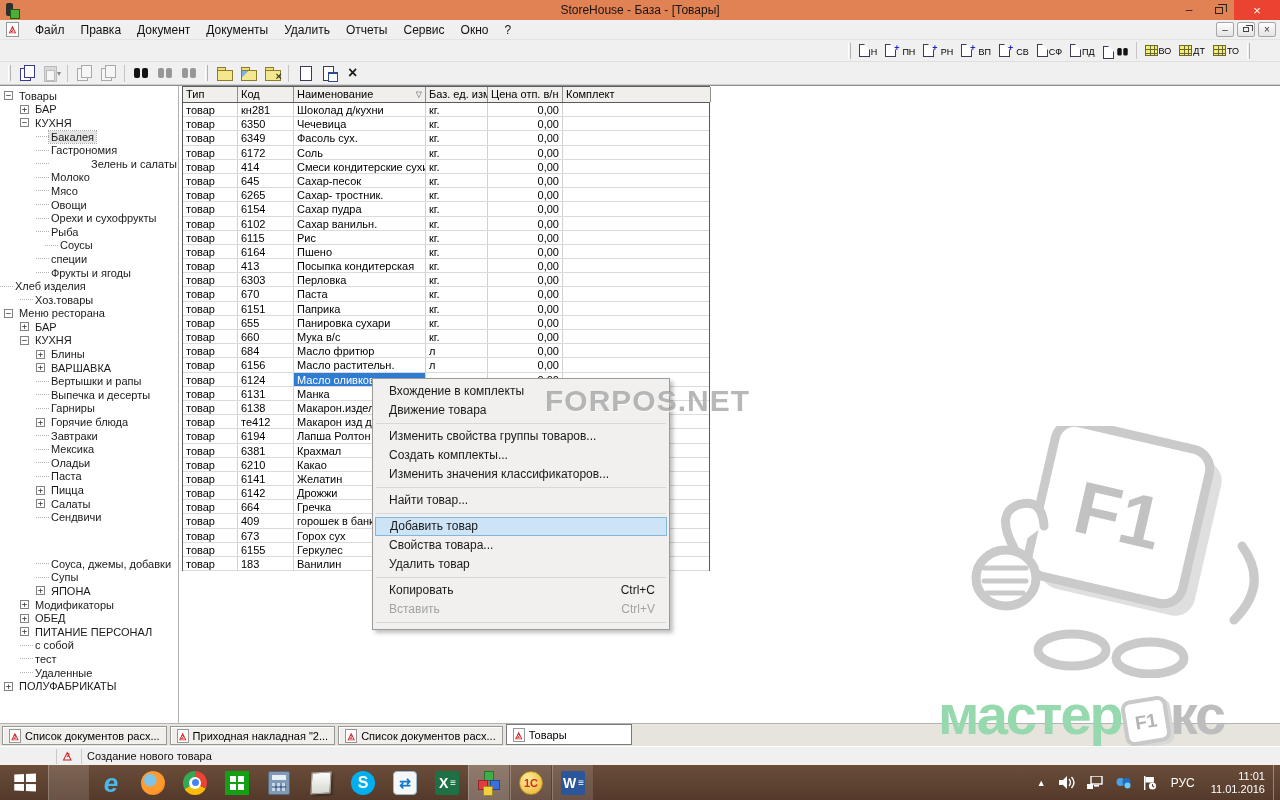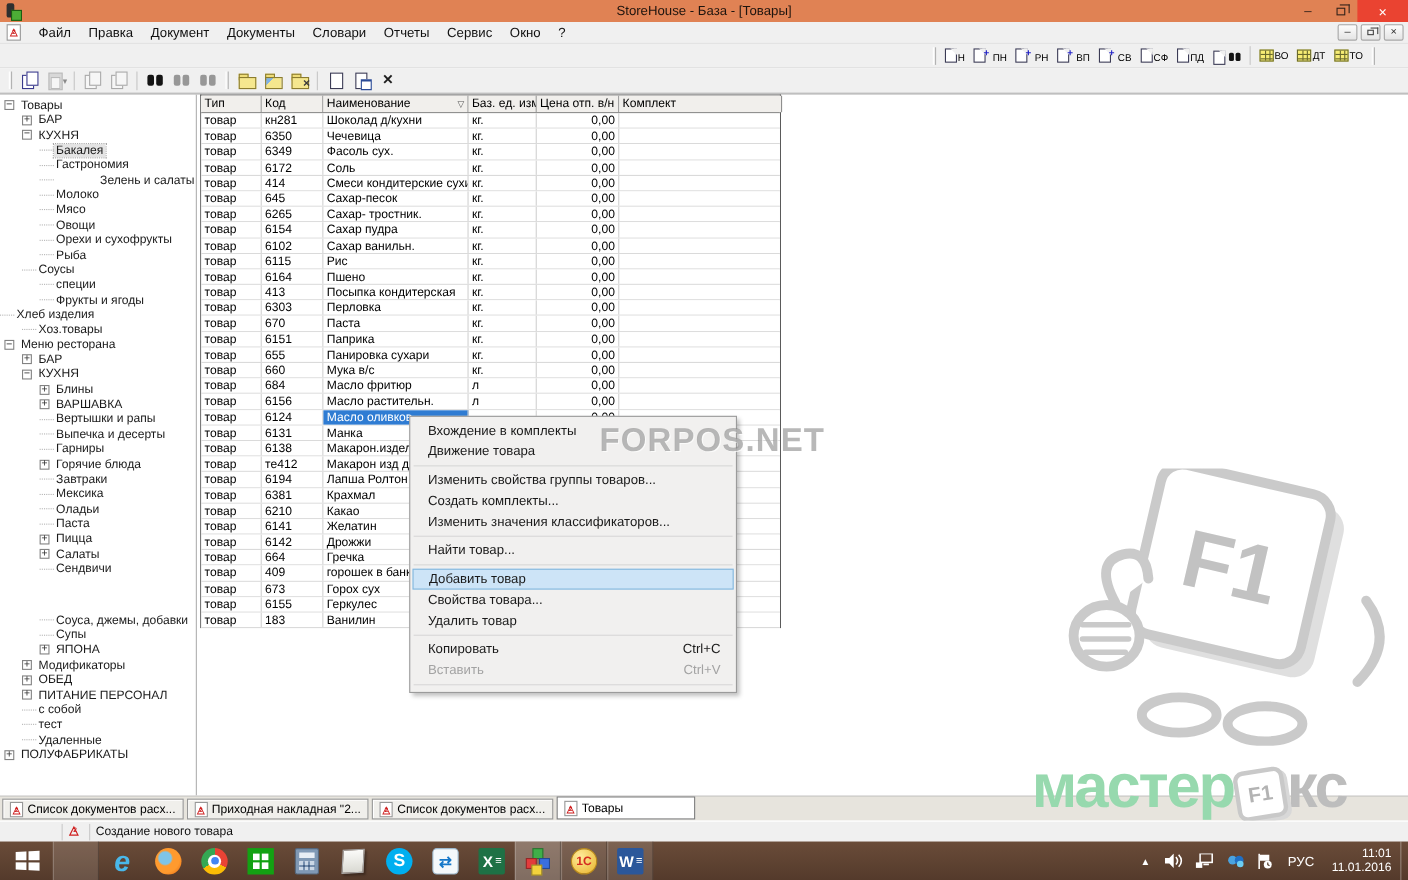--- a/index.html
+++ b/index.html
@@ -182,21 +182,21 @@
   <div class="menubar">
     <span class="warn-doc">
         <span class="tri">△</span>
         <span class="two">2</span>
       </span>
     <nav id="menu-items" style="display:flex">
         <span class="menu-item">Файл</span>
         <span class="menu-item">Правка</span>
         <span class="menu-item">Документ</span>
         <span class="menu-item">Документы</span>
-        <span class="menu-item">Словари</span>
+        <span class="menu-item">Удалить</span>
         <span class="menu-item">Отчеты</span>
         <span class="menu-item">Сервис</span>
         <span class="menu-item">Окно</span>
         <span class="menu-item">?</span>
       </nav>
     <span class="mdi-controls">
       <span class="mdi-btn">–</span>
       <span class="mdi-btn">
           <span class="sq2"></span>
         </span>
@@ -351,21 +351,21 @@
           <span class="t-label">Овощи</span>
         </div>
         <div class="t-item" style="padding-left: 36px;">
           <span class="t-spc"></span>
           <span class="t-label">Орехи и сухофрукты</span>
         </div>
         <div class="t-item" style="padding-left: 36px;">
           <span class="t-spc"></span>
           <span class="t-label">Рыба</span>
         </div>
-        <div class="t-item" style="padding-left: 20px;">
+        <div class="t-item" style="padding-left: 45px;">
           <span class="t-spc"></span>
           <span class="t-label">Соусы</span>
         </div>
         <div class="t-item" style="padding-left: 36px;">
           <span class="t-spc"></span>
           <span class="t-label">специи</span>
         </div>
         <div class="t-item" style="padding-left: 36px;">
           <span class="t-spc"></span>
           <span class="t-label">Фрукты и ягоды</span>

